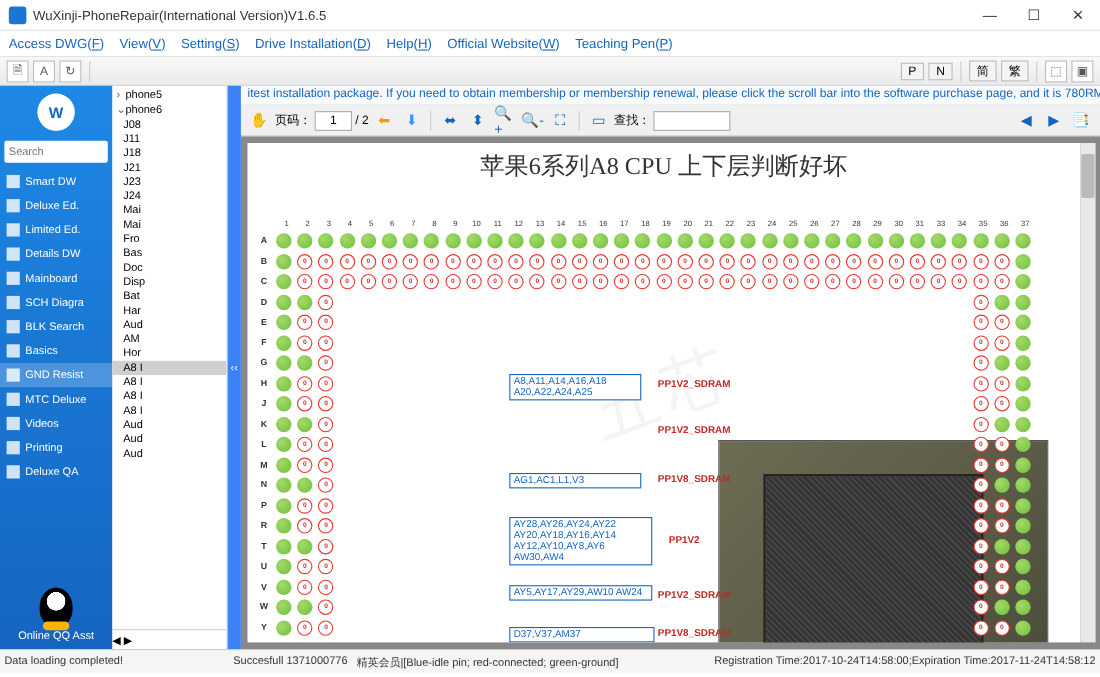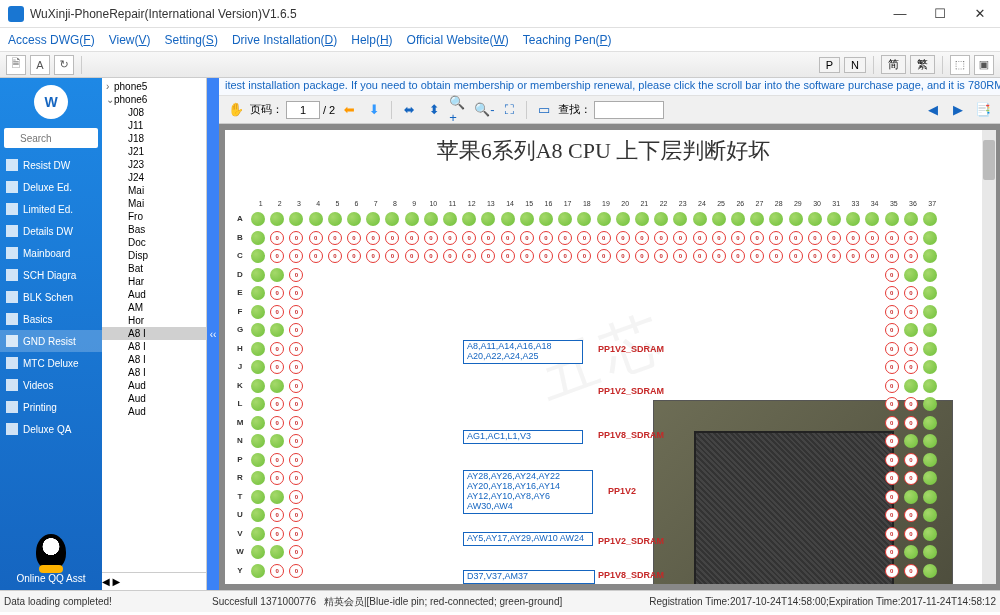--- a/index.html
+++ b/index.html
@@ -14,35 +14,35 @@
 .menubar span u { text-decoration: underline; }
 .toolbar1 { height: 26px; background: linear-gradient(#f8f8f8,#eaeaea); border-bottom: 1px solid #ccc; display: flex; align-items: center; padding: 0 6px; gap: 4px; }
 .tbicon { width: 20px; height: 20px; border: 1px solid #bbb; background: #fff; display: flex; align-items: center; justify-content: center; font-size: 11px; color: #555; cursor: pointer; }
 .tbdiv { width: 1px; height: 18px; background: #ccc; margin: 0 3px; }
 .tbbtn { padding: 1px 6px; border: 1px solid #bbb; background: #f4f4f4; font-size: 11px; cursor: pointer; }
 .maingrid { display: flex; height: 512px; }
 .sidebar { width: 102px; background: linear-gradient(#1e88e5,#1565c0); display: flex; flex-direction: column; color: #fff; font-size: 10px; }
 .sidebar .logo { height: 48px; display: flex; align-items: center; justify-content: center; }
 .sidebar .logo .lc { width: 34px; height: 34px; border-radius: 50%; background: #fff; display: flex; align-items: center; justify-content: center; color: #1565c0; font-weight: bold; font-size: 14px; }
 .sidebar .search { margin: 2px 4px; }
-.sidebar .search input { width: 100%; height: 20px; font-size: 10px; padding: 0 16px; border: none; border-radius: 2px; }
+.sidebar .search input { width: 100%; height: 20px; font-size: 10px; padding: 0 4px; border: none; border-radius: 2px; }
 .sidebar .nav { flex: 1; overflow: hidden; margin-top: 4px; }
 .sidebar .navitem { padding: 5px 6px; display: flex; align-items: center; gap: 5px; cursor: pointer; white-space: nowrap; overflow: hidden; }
 .sidebar .navitem.sel { background: rgba(255,255,255,0.22); }
 .sidebar .navitem .nic { width: 12px; height: 12px; background: rgba(255,255,255,0.8); display: inline-block; }
 .sidebar .qq { padding: 6px; text-align: center; }
 .sidebar .qq .peng { width: 30px; height: 36px; margin: 0 auto 3px; background: radial-gradient(circle at 50% 35%, #fff 0 30%, #000 31% 100%); border-radius: 50% 50% 45% 45%; position: relative; }
 .sidebar .qq .peng::after { content:""; position:absolute; bottom:-3px; left:3px; width:24px; height:8px; background:#ffb300; border-radius:4px; }
 .midpanel { width: 105px; border-right: 1px solid #ccc; display: flex; flex-direction: column; }
 .midpanel .hint { font-size: 9px; color: #444; padding: 2px 3px; border-bottom: 1px solid #ddd; line-height: 1.1; font-family: monospace; }
 .midpanel .tree { flex: 1; overflow: hidden; font-size: 10px; padding: 2px 0; }
 .midpanel .tree .tn { padding: 1px 4px 1px 14px; white-space: nowrap; overflow: hidden; cursor: pointer; }
 .midpanel .tree .tn.expand::before { content: "›"; display: inline-block; width: 8px; margin-left: -10px; color: #666; }
 .midpanel .tree .tn.open::before { content: "⌄"; }
-.midpanel .tree .tn.ind { padding-left: 26px; }
+.midpanel .tree .tn.ind { padding-left: 10px; }
 .midpanel .tree .tn.sel { background: #d0d0d0; }
 .midpanel .tabstrip { height: 18px; border-top: 1px solid #ccc; display: flex; align-items: center; font-size: 10px; }
 .collapse-handle { width: 12px; background: #3b82f6; display: flex; align-items: center; justify-content: center; color: #fff; font-size: 10px; cursor: pointer; }
 .viewer { flex: 1; display: flex; flex-direction: column; overflow: hidden; }
 .viewer .banner { height: 18px; font-size: 11px; color: #1565c0; padding: 1px 6px; white-space: nowrap; overflow: hidden; background: #f7faff; border-bottom: 1px solid #e0e0e0; }
 .viewer .vtoolbar { height: 28px; background: #f0f0f0; border-bottom: 1px solid #ccc; display: flex; align-items: center; padding: 0 6px; gap: 3px; font-size: 11px; }
 .viewer .vtoolbar .vic { width: 22px; height: 22px; display: flex; align-items: center; justify-content: center; border: 1px solid transparent; cursor: pointer; color: #1565c0; font-size: 13px; }
 .viewer .vtoolbar .pginput { width: 34px; height: 18px; text-align: center; font-size: 11px; border: 1px solid #aaa; }
 .viewer .vtoolbar .sinput { width: 70px; height: 18px; font-size: 11px; border: 1px solid #aaa; }
 .viewer .vtoolbar .spacer { flex: 1; }
@@ -109,21 +109,21 @@
 
 <div class="maingrid">
   <div class="sidebar">
     <div class="logo">
         <div class="lc">W</div>
       </div>
     <div class="search"><input placeholder="Search" style=""></div>
     <div class="nav" id="sidenav">
         <div class="navitem">
           <span class="nic"></span>
-          <span>Resist DW</span>
+          <span>Smart DW</span>
         </div>
         <div class="navitem">
           <span class="nic"></span>
           <span>Deluxe Ed.</span>
         </div>
         <div class="navitem">
           <span class="nic"></span>
           <span>Limited Ed.</span>
         </div>
         <div class="navitem">
@@ -133,21 +133,21 @@
         <div class="navitem">
           <span class="nic"></span>
           <span>Mainboard</span>
         </div>
         <div class="navitem">
           <span class="nic"></span>
           <span>SCH Diagra</span>
         </div>
         <div class="navitem">
           <span class="nic"></span>
-          <span>BLK Schen</span>
+          <span>BLK Search</span>
         </div>
         <div class="navitem">
           <span class="nic"></span>
           <span>Basics</span>
         </div>
         <div class="navitem sel">
           <span class="nic"></span>
           <span>GND Resist</span>
         </div>
         <div class="navitem">

